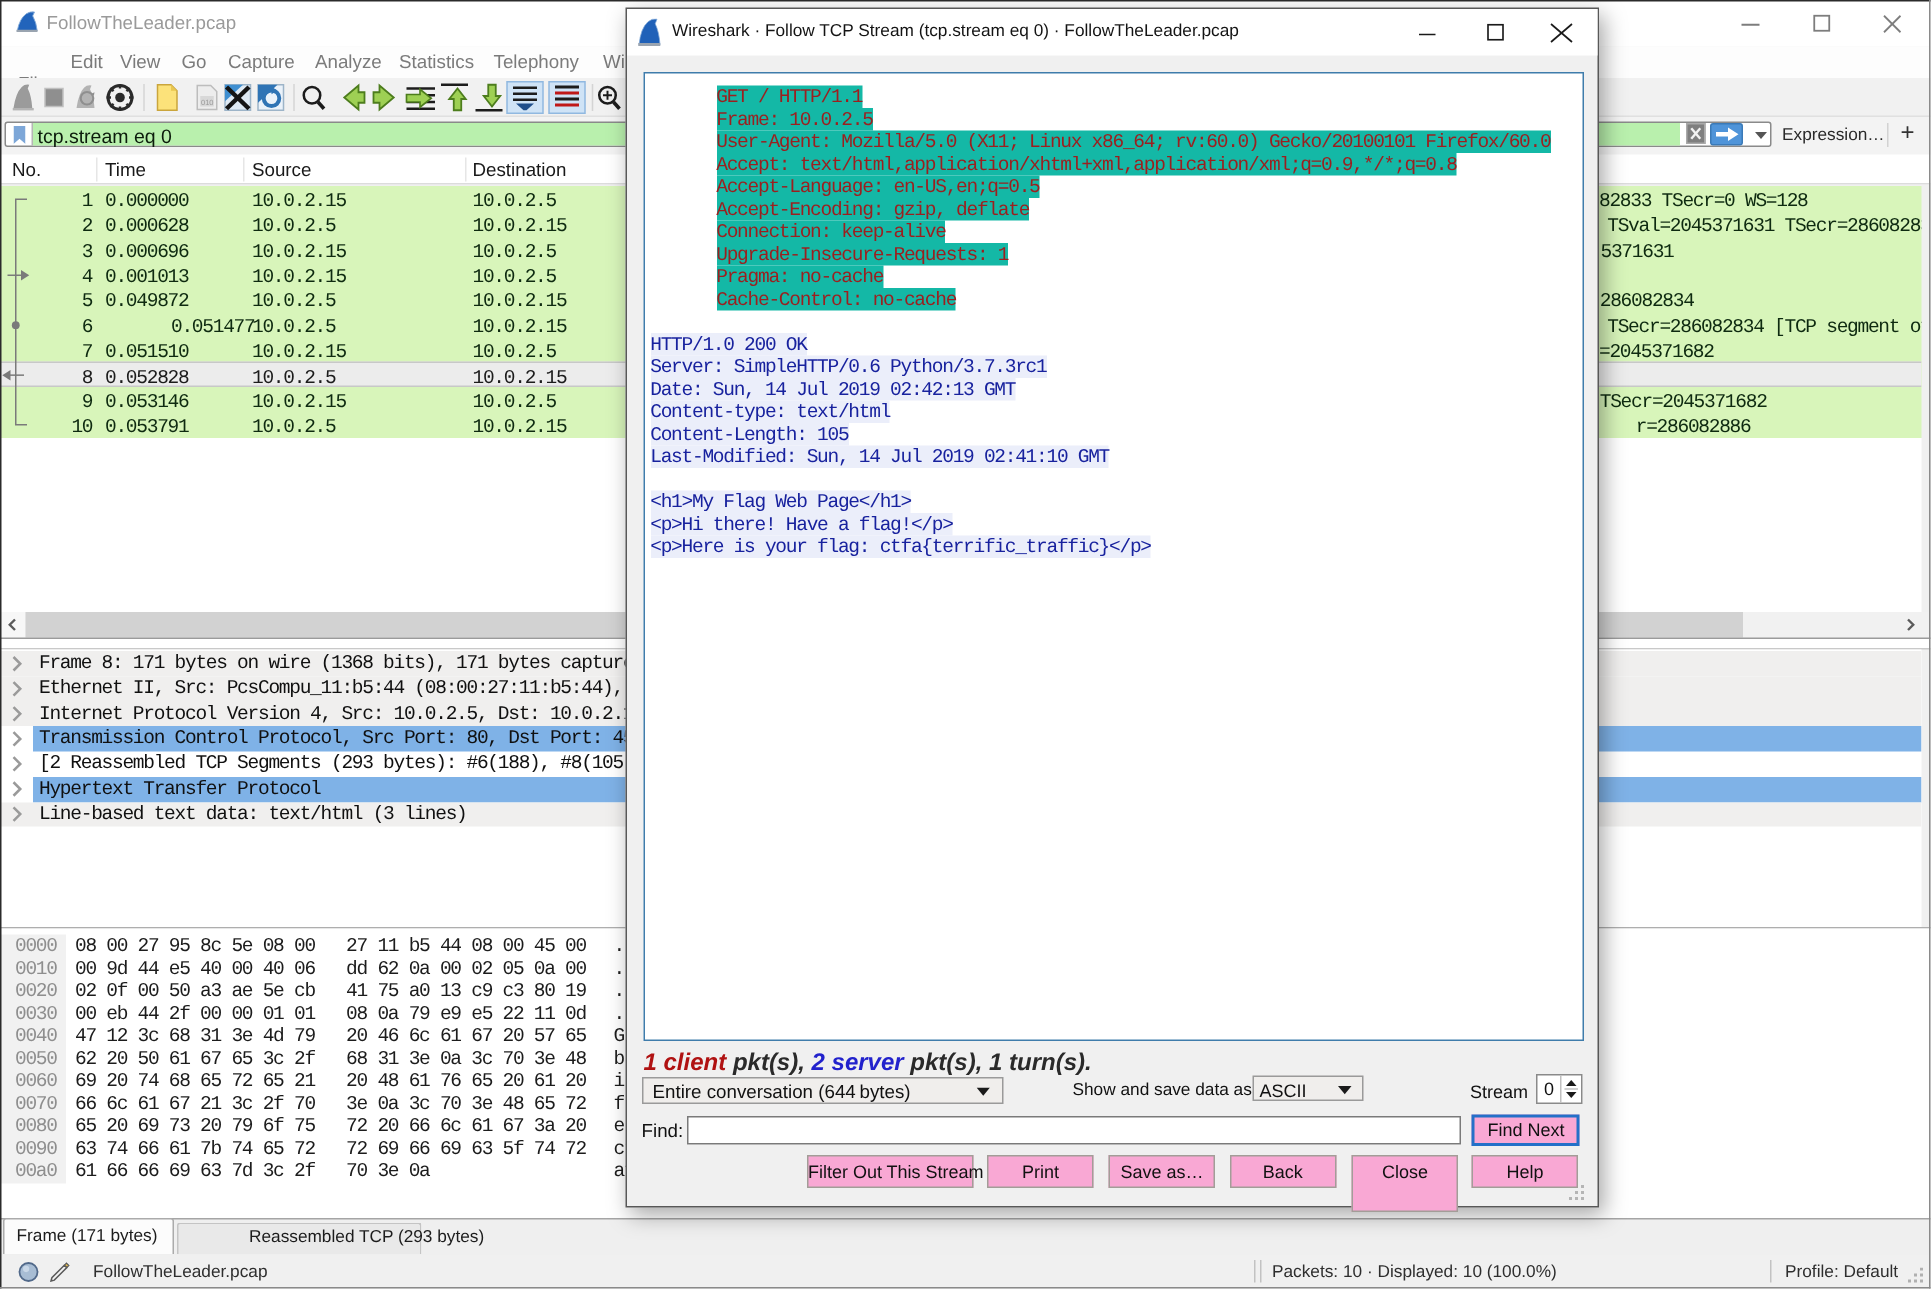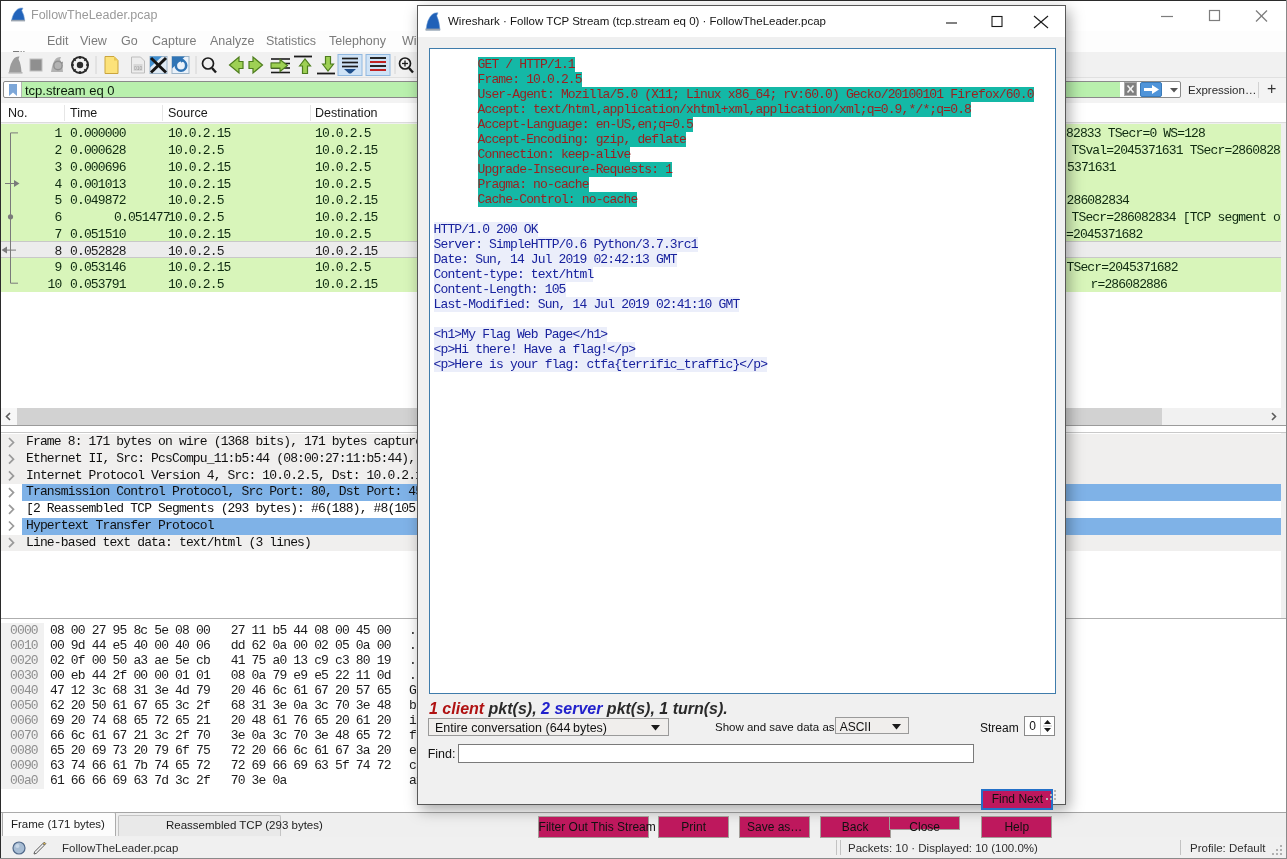--- a/index.html
+++ b/index.html
@@ -1,20 +1,20 @@
 <!DOCTYPE html>
 <html><head><meta charset="utf-8">
 <style>
 html,body{margin:0;padding:0}
 body{width:1287px;height:859px;position:relative;overflow:hidden;background:#f0f0f0;font-family:"Liberation Sans",sans-serif;}
 .abs{position:absolute;}
 .mono{font-family:"Liberation Mono",monospace;font-size:13px;letter-spacing:-0.85px;white-space:pre;}
 .row{height:16.74px;line-height:16.74px;}
 #packets .row span{top:2.2px;}
-.btn{background:#be185d;border:1px solid #a39d98;text-align:center;font-size:12px;color:#111;box-sizing:border-box;white-space:nowrap;margin-top:46px;}
+.btn{background:#f9a8d4;border:1px solid #a39d98;text-align:center;font-size:12px;color:#111;box-sizing:border-box;white-space:nowrap;}
 .c{color:#9c1f1f;background:#14b8a6;margin-left:44px;}
 .s{color:#18229e;background:#ebeefa;}
 </style></head>
 <body>
 
 <div id="titlebar" class="abs" style="left:0;top:0;width:1287px;height:31px;background:#ffffff;">
   <svg class="abs" style="left:10px;top:7px;" width="16" height="15" viewBox="0 0 16 15">
       <path d="M1.5 13.5 Q3 5.5 7.5 2.2 Q10 0.5 13 1 L11.8 3.6 Q14.3 8 14.8 13.5 Z" fill="#2264bb" stroke="#85abd8" stroke-width="0.6"></path>
       <path d="M1 12.8 L15 12.8 L15 14.4 L1 14.4 Z" fill="#9aa4b0"></path>
     </svg>
@@ -347,21 +347,21 @@
         <line x1="1" y1="7" x2="10" y2="7" stroke="#c0c0c0"></line>
       </svg>
   </div>
   <span class="abs" style="left:9.7px;top:741px;font-size:12.5px;color:#111;">Find:</span>
   <div class="abs" style="left:39.5px;top:738px;width:516px;height:19px;background:#ffffff;border:1px solid #7a7a7a;box-sizing:border-box;"></div>
   <div class="btn abs" style="left:563.4px;top:736.9px;width:72px;height:21px;border:2px solid #2470c8;line-height:17px;">Find Next</div>
   <div class="btn abs" style="left:119.6px;top:763.5px;width:111px;height:22px;line-height:20px;">Filter Out This Stream</div>
   <div class="btn abs" style="left:240px;top:763.5px;width:71.3px;height:22px;line-height:20px;">Print</div>
   <div class="btn abs" style="left:321px;top:763.5px;width:71.3px;height:22px;line-height:20px;">Save as…</div>
   <div class="btn abs" style="left:401.5px;top:763.5px;width:71.4px;height:22px;line-height:20px;">Back</div>
-  <div class="btn abs" style="left:471px;top:763.5px;width:71.4px;height:14px;line-height:20px;">Close</div>
+  <div class="btn abs" style="left:483px;top:763.5px;width:71.4px;height:38px;line-height:20px;">Close</div>
   <div class="btn abs" style="left:563.1px;top:763.5px;width:71.3px;height:22px;line-height:20px;">Help</div>
   <svg class="abs" style="left:627px;top:783px;" width="12" height="12" viewBox="0 0 12 12">
       <g fill="#b5b5b5">
         <rect x="9" y="1" width="2" height="2"></rect>
         <rect x="9" y="5" width="2" height="2"></rect>
         <rect x="9" y="9" width="2" height="2"></rect>
         <rect x="5" y="5" width="2" height="2"></rect>
         <rect x="5" y="9" width="2" height="2"></rect>
         <rect x="1" y="9" width="2" height="2"></rect>
       </g>

